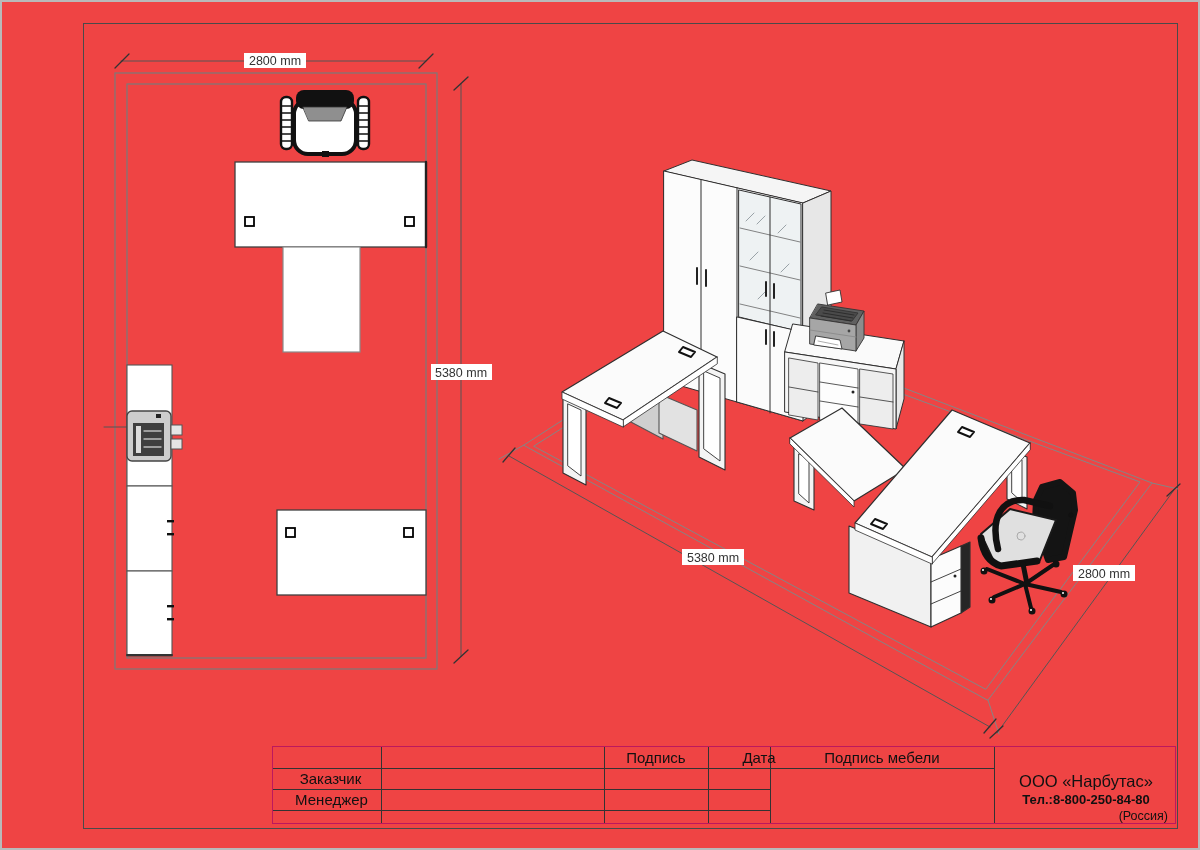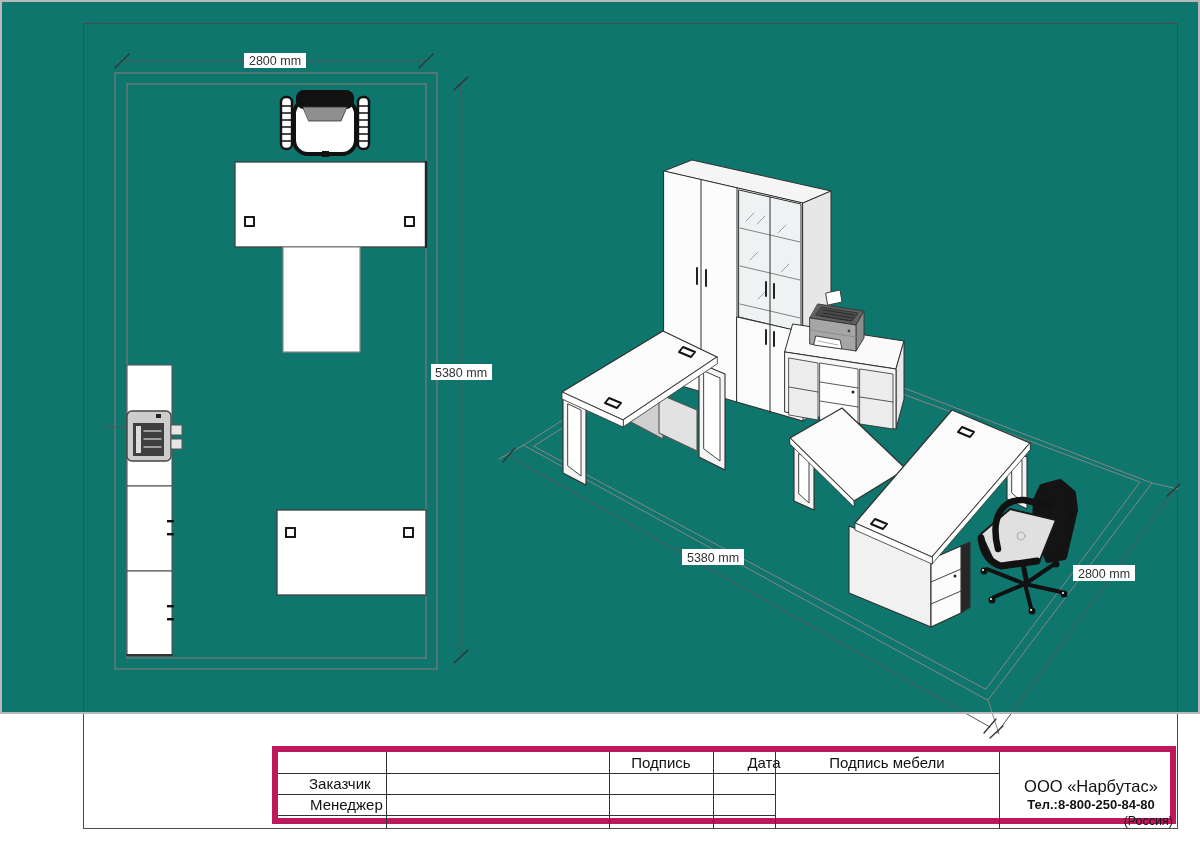--- a/index.html
+++ b/index.html
@@ -1,28 +1,28 @@
 <!DOCTYPE html>
 <html><head>
 <meta charset="utf-8">
 <style>
   html,body{margin:0;padding:0;background:#ffffff;}
   body{width:1200px;height:850px;overflow:hidden;font-family:"Liberation Sans",sans-serif;}
-  .canvas{position:relative;width:1200px;height:714px;background:#0f766e;}
+  .canvas{position:relative;width:1200px;height:850px;background:#ef4444;}
   .canvas-edge{position:absolute;inset:0;border:2px solid #b9b9b9;pointer-events:none;}
   .page-frame{position:absolute;left:83px;top:23px;width:1093px;height:804px;border:1px solid #4a4a4a;}
   svg.drawing{position:absolute;left:0;top:0;width:1200px;height:850px;}
   svg text{font-family:"Liberation Sans",sans-serif;}
   .dim-label{font-size:12.5px;fill:#333;}
   
-  .tblock{position:absolute;left:272px;top:746px;width:904px;height:78px;border:6px solid #be185d;box-sizing:border-box;font-size:15px;color:#111;}
+  .tblock{position:absolute;left:272px;top:746px;width:904px;height:78px;border:1px solid #be185d;box-sizing:border-box;font-size:15px;color:#111;}
   .tb-line{position:absolute;background:#333;}
   .tb-cell{position:absolute;display:flex;align-items:center;box-sizing:border-box;white-space:nowrap;}
   .tb-center{justify-content:center;}
-  .tb-left{justify-content:flex-start;padding-left:7px;margin-left:24px;}
+  .tb-left{justify-content:center;padding-left:7px;}
   .company-cell{position:absolute;display:flex;flex-direction:column;box-sizing:border-box;padding-top:11px;justify-content:flex-end;}
   .company-line1{font-size:16.5px;text-align:center;}
   .company-line2{font-size:13px;font-weight:bold;text-align:center;margin-top:1px;}
   .company-line3{font-size:12.5px;font-weight:normal;text-align:right;padding-right:9px;margin-top:2px;}
 </style>
 </head>
 <body>
 
 <div class="canvas">
 

